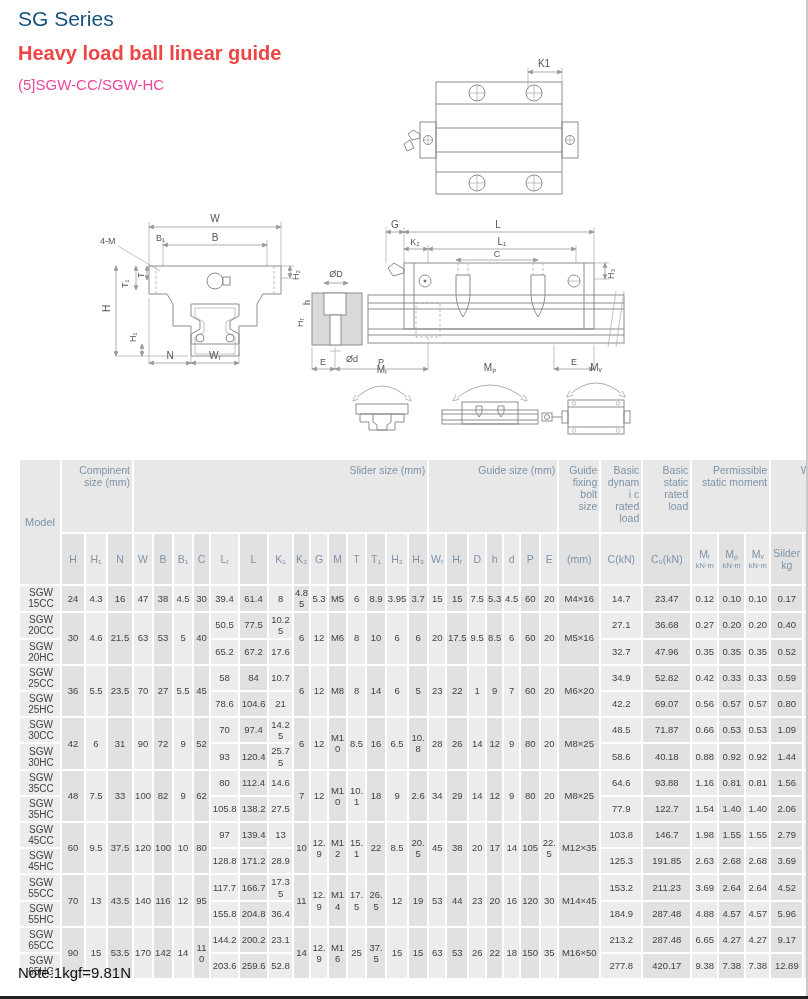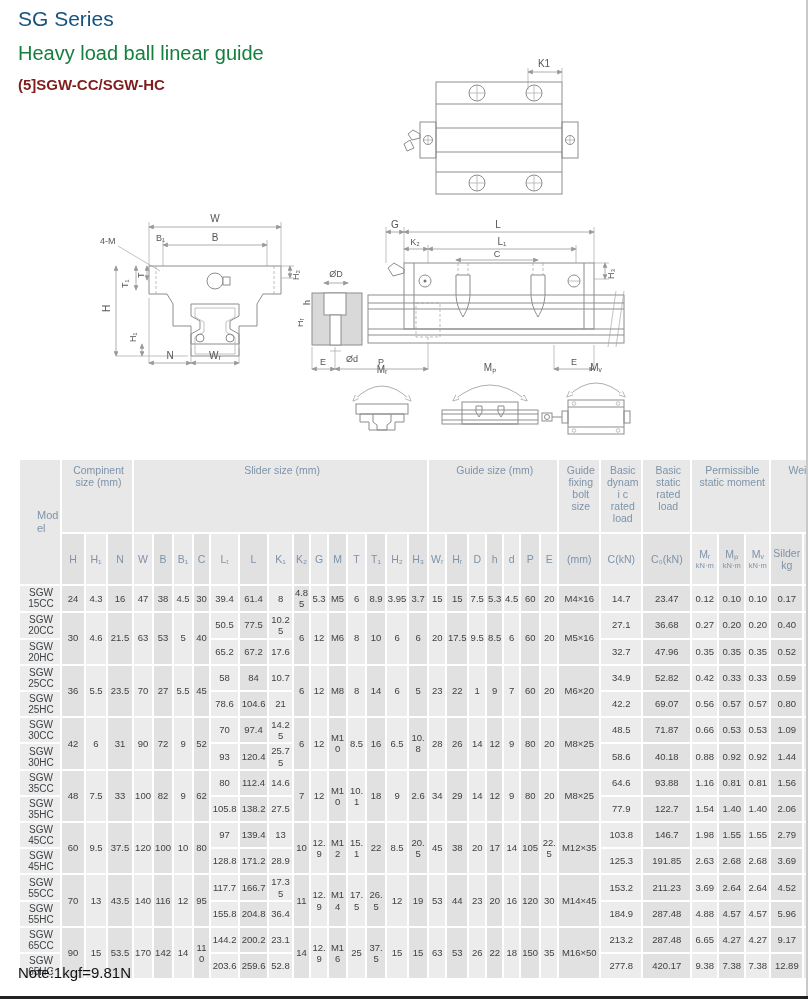--- a/index.html
+++ b/index.html
@@ -1,38 +1,38 @@
 <!DOCTYPE html>
 <html><head>
 <meta charset="utf-8">
 <style>
   *{margin:0;padding:0;box-sizing:border-box}
   html,body{background:#fff}
   body{font-family:"Liberation Sans",sans-serif}
   .page{position:relative;width:808px;height:999px;background:#fff;overflow:hidden}
   .t1{position:absolute;left:18px;top:7px;font-size:21px;font-weight:normal;color:#15537E}
-  .t2{position:absolute;left:18px;top:42px;font-size:20px;font-weight:normal;color:#15803d}
-  .t3{position:absolute;left:18px;top:76px;font-size:15px;font-weight:bold;color:#7f1d1d}
+  .t2{position:absolute;left:18px;top:42px;font-size:20px;font-weight:bold;color:#ef4444}
+  .t3{position:absolute;left:18px;top:76px;font-size:15px;font-weight:normal;color:#ec4899}
   .dw{position:absolute}
   .dw text{font-family:"Liberation Sans",sans-serif;fill:#555;font-size:10px}
   .dw .sm{font-size:9px}
   .ln{stroke:#8d8d8d;stroke-width:1;fill:none}
   .lt{stroke:#a8a8a8;stroke-width:.7;fill:none}
   .dim{stroke:#999;stroke-width:.8;fill:none}
   .dsh{stroke:#a0a0a0;stroke-width:.7;fill:none;stroke-dasharray:3 2}
   .fillg{fill:#d9d9d9;stroke:#8d8d8d;stroke-width:1}
   .fillw{fill:#fff;stroke:#8d8d8d;stroke-width:1}
   #spec-table{position:absolute;left:18px;top:458px;width:772px;table-layout:fixed;border-collapse:separate;border-spacing:2px;background:#fff}
   #spec-table th{font-weight:normal;color:#7E93A9;font-size:10.5px;vertical-align:middle;text-align:center;line-height:1.15;word-break:break-word;padding:0}
   #spec-table thead tr:first-child th{height:72px}
   #spec-table thead tr:nth-child(2) th{height:50px}
   #spec-table th.even{background:#eaeaea}
   #spec-table th.odd{background:#e1e1e1}
-  #spec-table th.grp{text-align:center;vertical-align:top;padding:4px 2px 0 5px;background:#e8e8e8}
-  #spec-table th.model-h{text-align:left;vertical-align:middle;padding-left:17px;background:#e8e8e8;font-size:11px}
+  #spec-table th.grp{text-align:right;vertical-align:top;padding:4px 2px 0 5px;background:#e8e8e8}
+  #spec-table th.model-h{text-align:left;vertical-align:middle;padding-left:5px;background:#e8e8e8;font-size:11px}
   #spec-table td{font-size:9.5px;color:#3E4245;text-align:center;vertical-align:middle;line-height:1.2;word-break:break-all;height:22px;padding:1px 0}
   #spec-table td.even{background:#ececec}
   #spec-table td.odd{background:#e1e1e1}
   #spec-table td.model{text-align:center;padding-left:2px;font-size:10px;word-break:normal;line-height:1.1;background:#ececec}
   .unit{font-size:7.5px;line-height:1;margin-top:2px}
   .note{position:absolute;left:18px;top:964px;font-size:15px;color:#111}
   .right-edge{position:absolute;right:0;top:0;width:2px;height:100%;background:#c9c9c9}
   .bottom-rule{position:absolute;left:0;bottom:0;height:3px;width:100%;background:#222}
 </style>
 </head>

